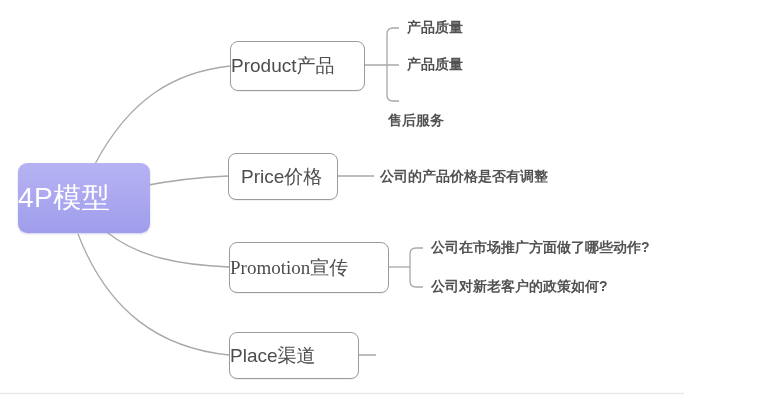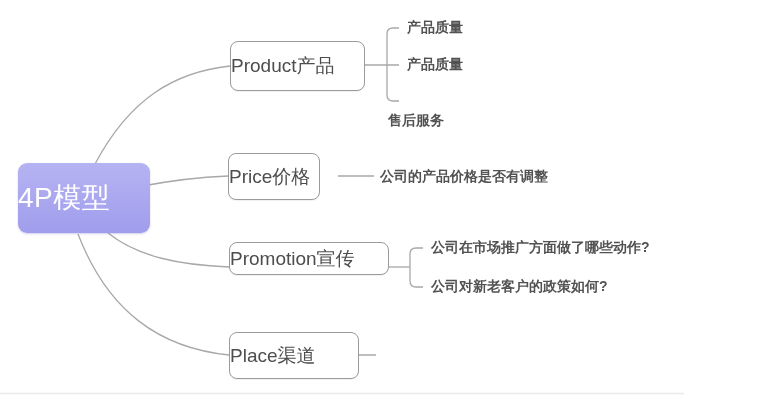--- a/index.html
+++ b/index.html
@@ -29,22 +29,22 @@
   }
   .branch-node{
     background:#ffffff;
     border:1.5px solid #9b9b9b;
     border-radius:8px;
     color:#4d4d4d;
     font-size:19px;
     box-shadow:0 1px 1px rgba(0,0,0,0.06);
   }
   .branch-product{left:230px;top:41px;width:135px;height:50px;}
-  .branch-price{left:228px;top:153px;width:92px;height:47px;}
-  .branch-promotion{left:229px;top:242px;width:160px;height:33px;}
+  .branch-price{left:228px;top:153px;width:110px;height:47px;padding-left:12px;}
+  .branch-promotion{left:229px;top:242px;width:160px;height:51px;font-family:Liberation Serif, serif;}
   .branch-place{left:229px;top:332px;width:130px;height:47px;}
   .leaf{
     position:absolute;
     transform:translateY(-50%);
     color:#525252;
     font-size:14px;
     white-space:nowrap;
     font-weight:bold;
   }
   .leaf-product-0{left:407px;top:28px;}

